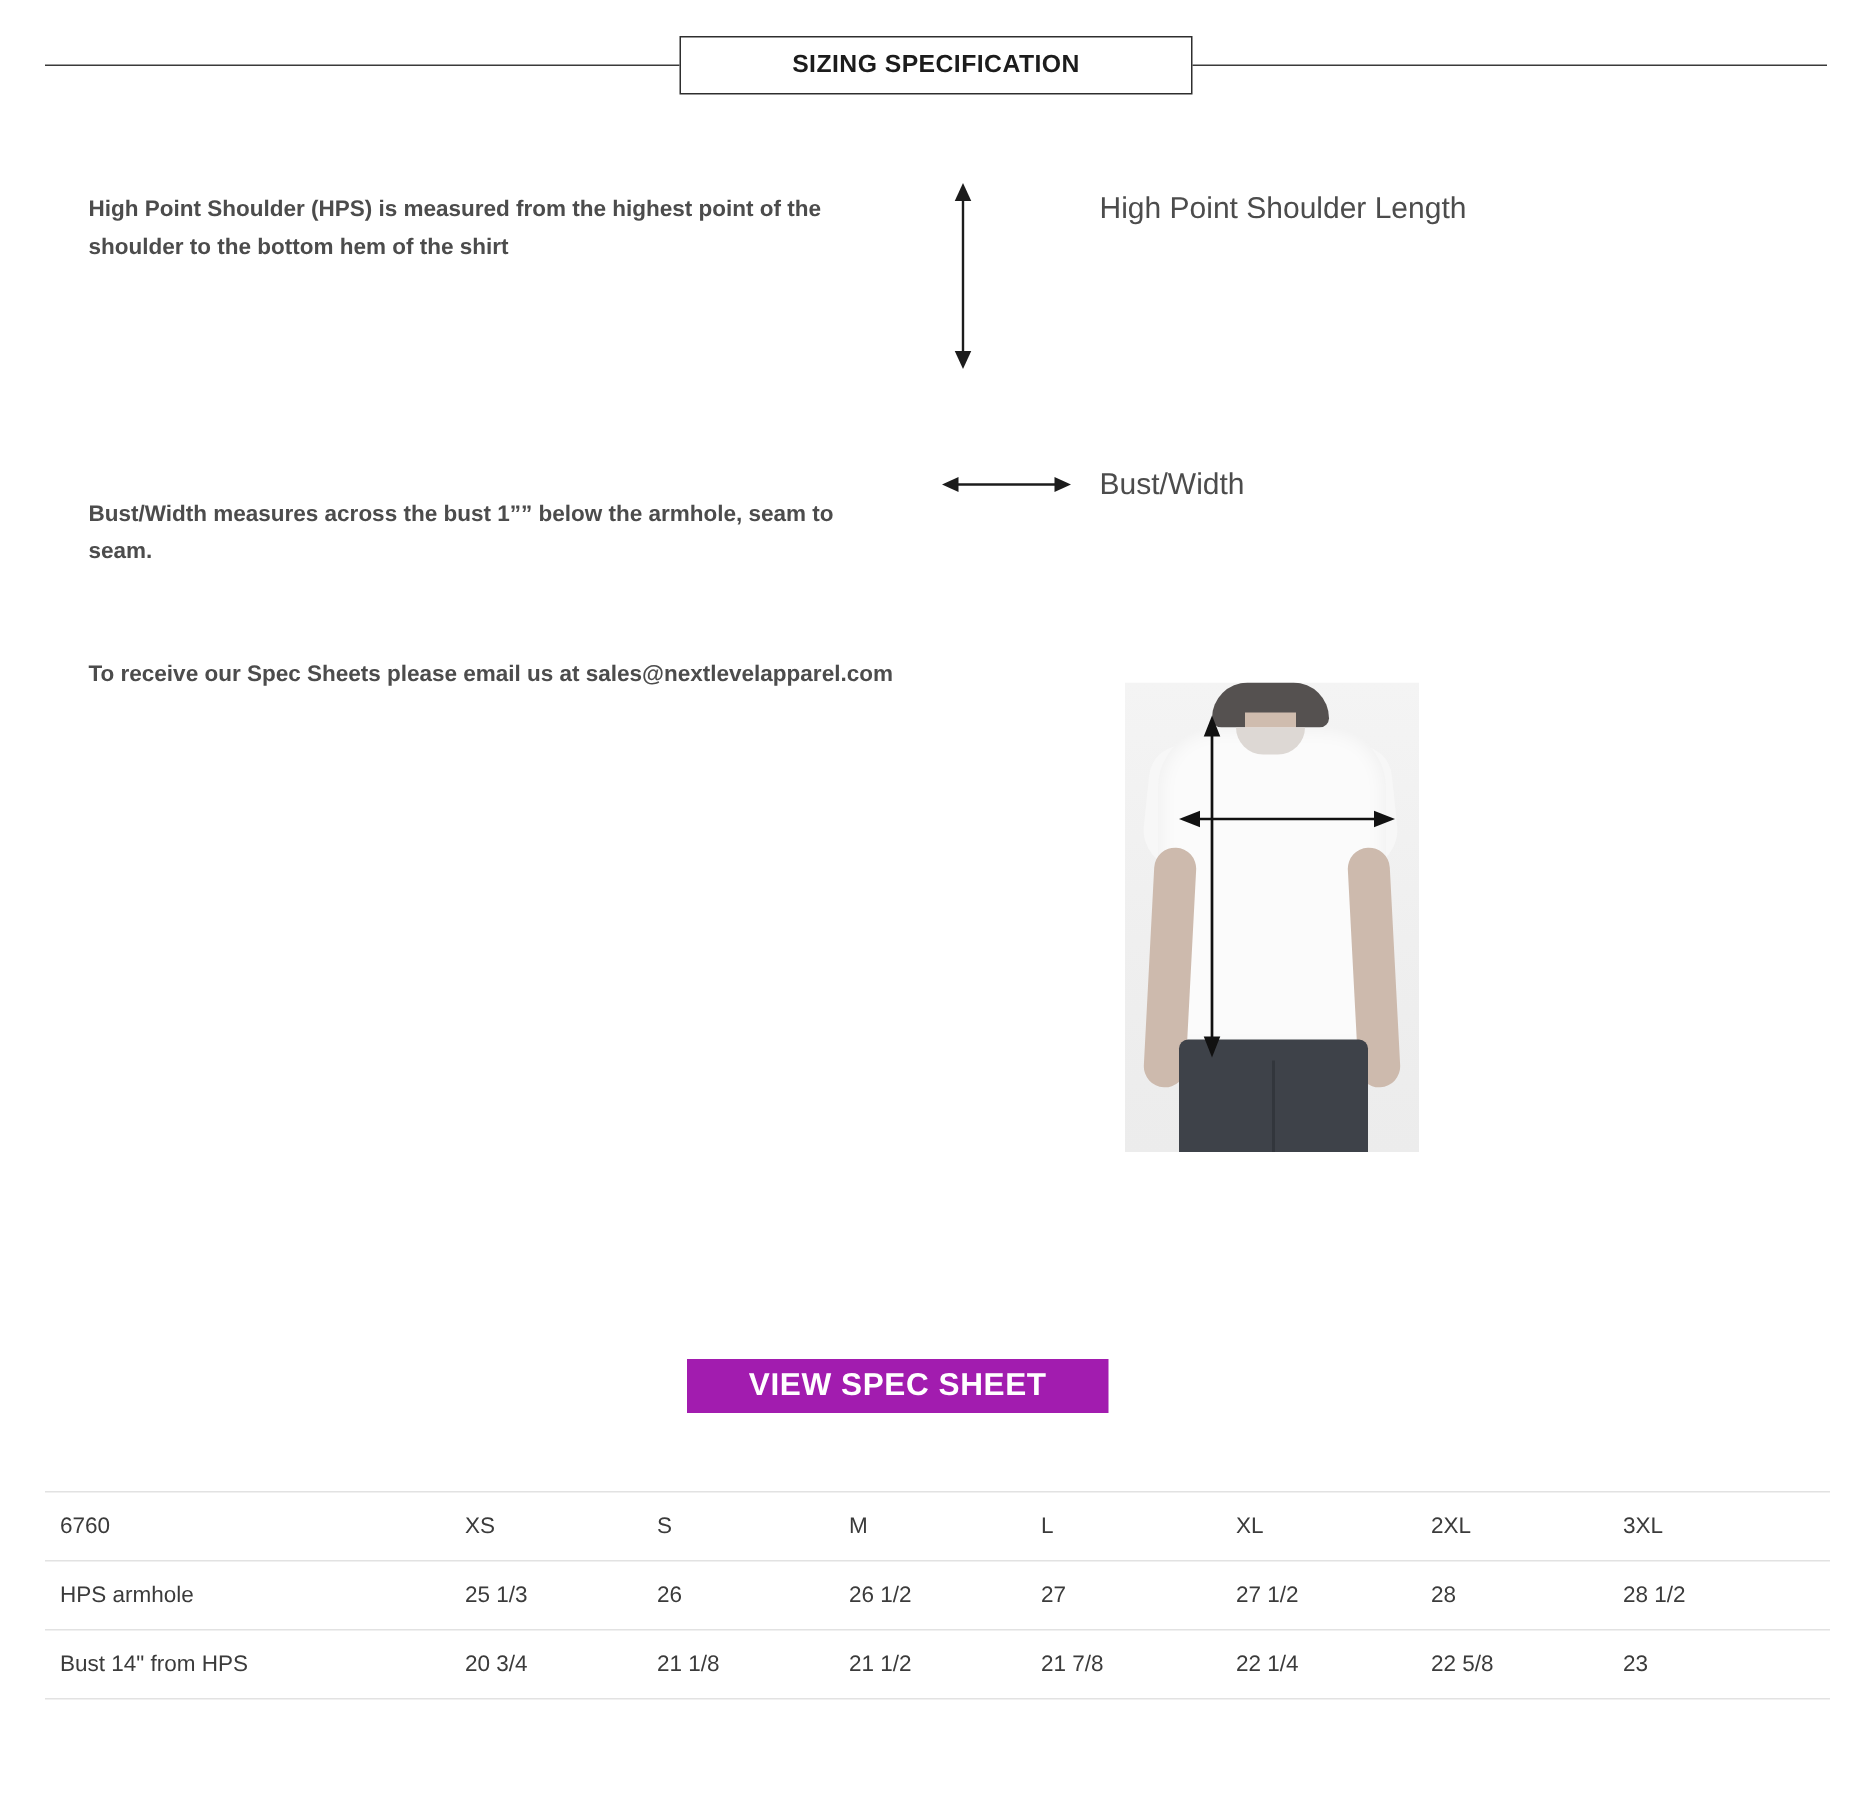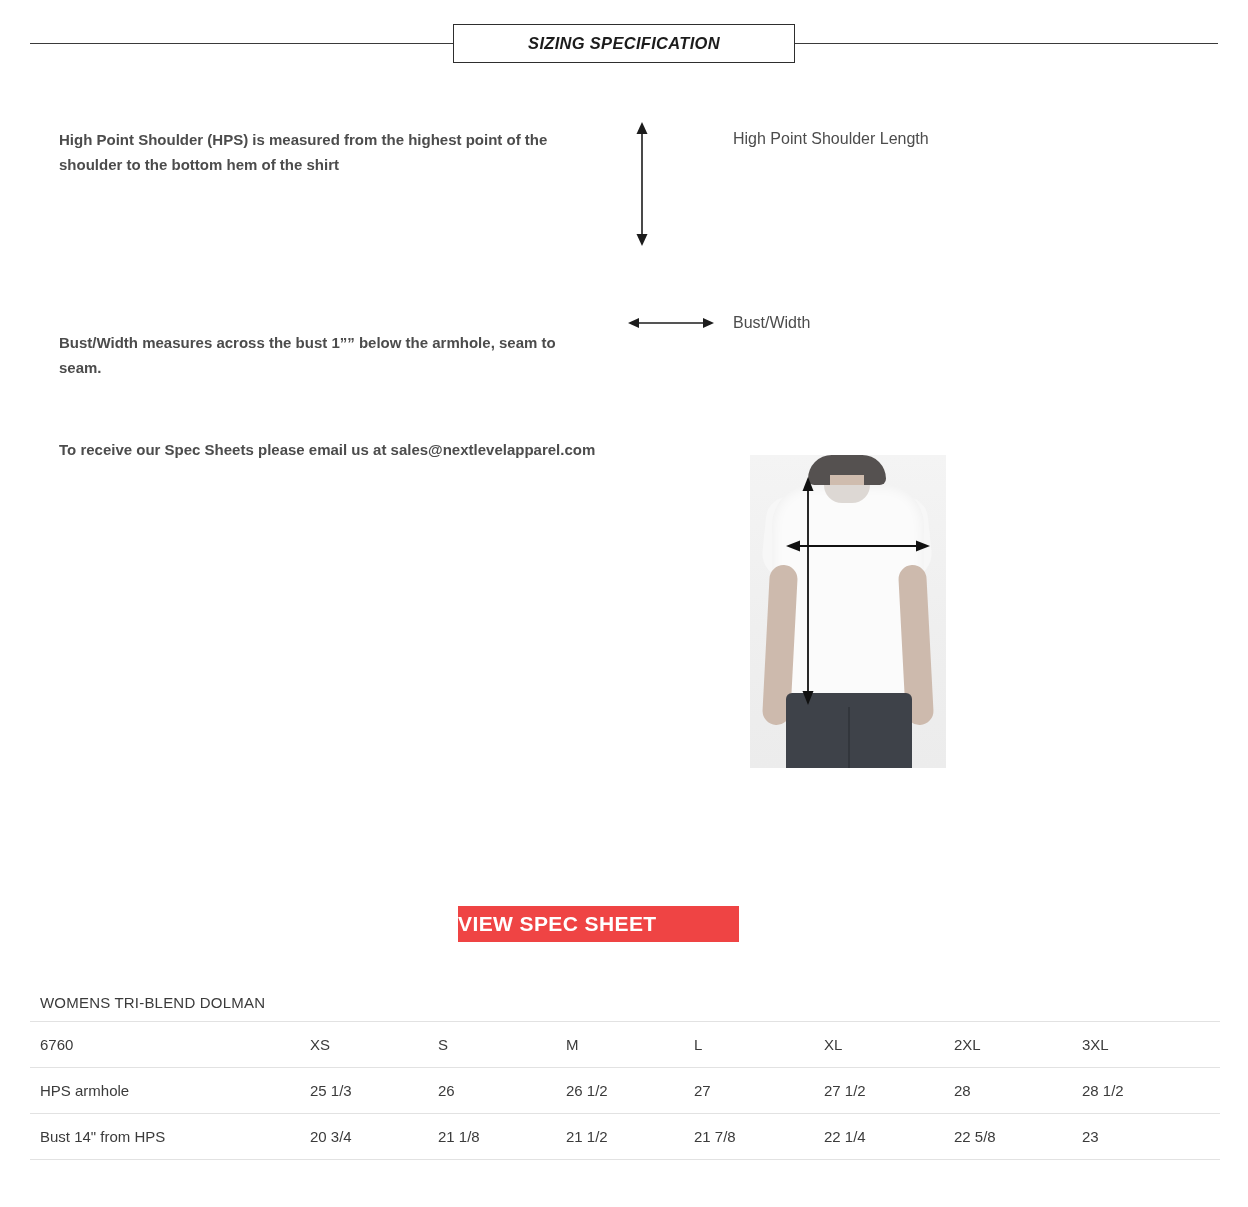--- a/index.html
+++ b/index.html
@@ -37,21 +37,20 @@
     position: absolute;
     top: 0;
     left: 453px;
     width: 342px;
     height: 39px;
     background: #ffffff;
     border: 1px solid #2e2e2e;
     display: flex;
     align-items: center;
     justify-content: center;
-    font-style: italic;
   }
   .header-title-box span {
     font-size: 16.5px;
     font-weight: bold;
     letter-spacing: 0.3px;
     color: #1c1c1c;
   }
 
   
   .desc {
@@ -61,21 +60,21 @@
     line-height: 25px;
     font-weight: bold;
   }
   .desc-hps { top: 127px; left: 59px; width: 540px; }
   .desc-bust { top: 330px; left: 59px; width: 540px; }
   .desc-spec { top: 437px; left: 59px; width: 620px; }
 
   .label-right {
     position: absolute;
     color: #4c4c4c;
-    font-size: 16px;
+    font-size: 20px;
     line-height: 22px;
   }
   .label-hps { top: 128px; left: 733px; }
   .label-bust { top: 312px; left: 733px; }
 
   
   .arrow-vert {
     position: absolute;
     top: 122px;
     left: 628px;
@@ -183,24 +182,24 @@
     inset: 0;
   }
 
   
   .spec-btn {
     position: absolute;
     top: 906px;
     left: 458px;
     width: 281px;
     height: 36px;
-    background: #ef4444;
+    background: #a21caf;
     display: flex;
     align-items: center;
-    justify-content: flex-start;
+    justify-content: center;
     cursor: pointer;
   }
   .spec-btn span {
     color: #ffffff;
     font-size: 21px;
     font-weight: bold;
     letter-spacing: 0.4px;
   }
 
   
@@ -296,21 +295,20 @@
       <polygon points="36,91 50,85.5 50,96.5" fill="#111111"></polygon>
       <polygon points="180,91 166,85.5 166,96.5" fill="#111111"></polygon>
     </svg>
   </div>
 
   <div class="spec-btn">
     <span>VIEW SPEC SHEET</span>
   </div>
 
   <div class="table-wrap">
-    <div class="table-title">WOMENS TRI-BLEND DOLMAN</div>
     <table class="sizes">
       <tbody>
         <tr>
           <td class="c0">6760</td>
           <td class="c1">XS</td>
           <td class="c2">S</td>
           <td class="c3">M</td>
           <td class="c4">L</td>
           <td class="c5">XL</td>
           <td class="c6">2XL</td>

